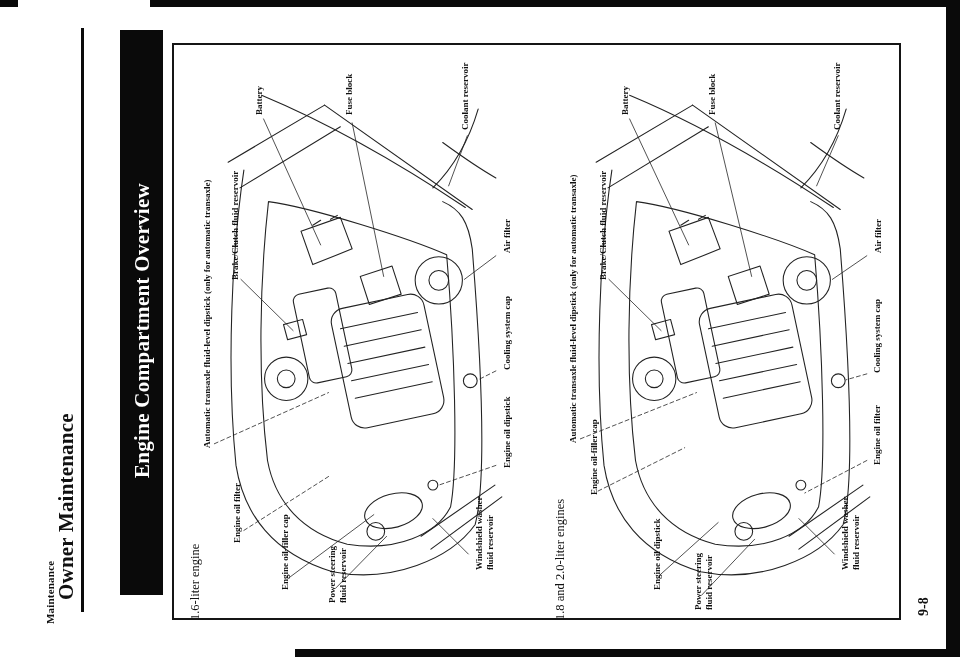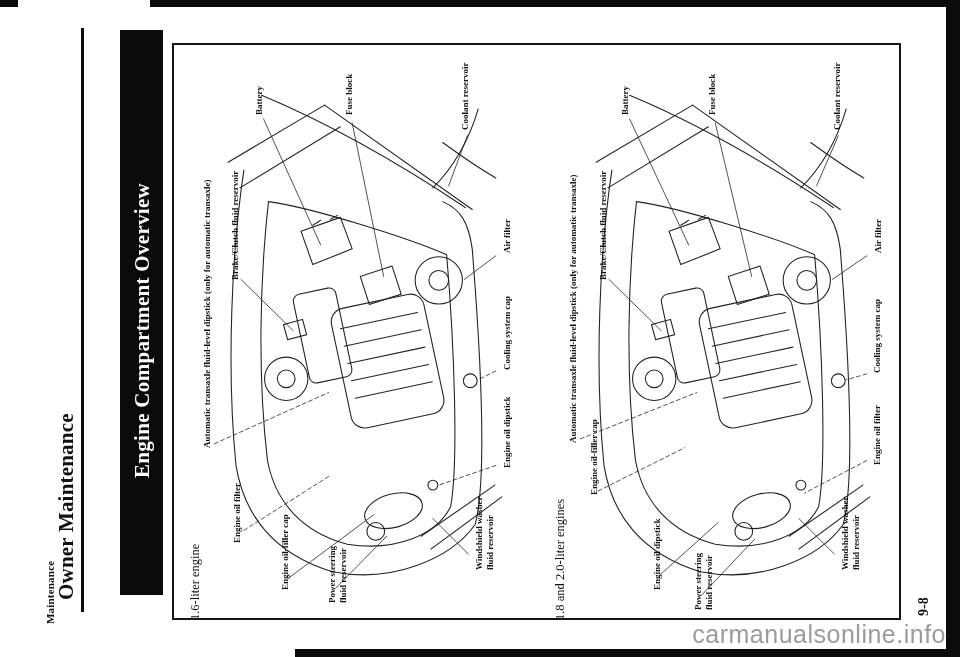--- a/index.html
+++ b/index.html
@@ -172,15 +172,14 @@
 fluid reservoir</span>
       <span class="vtext lbl" style="left:290px;top:518px">Windshield washer
 fluid reservoir</span>
       <span class="vtext caption" style="left:3px;top:568px">1.8 and 2.0-liter engines</span>
     </div>
 
   </div>
 
   <span class="vtext pagenum" style="left:916px;top:616px">9-8</span>
 
-  <div class="watermark">carmanualsonline.info</div>
 
 </div>
 
 </body></html>

